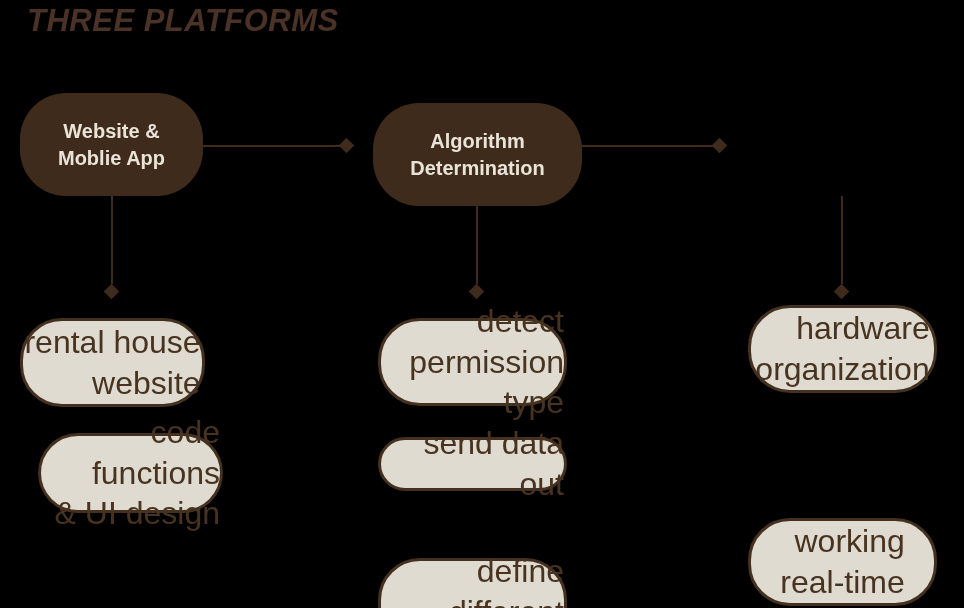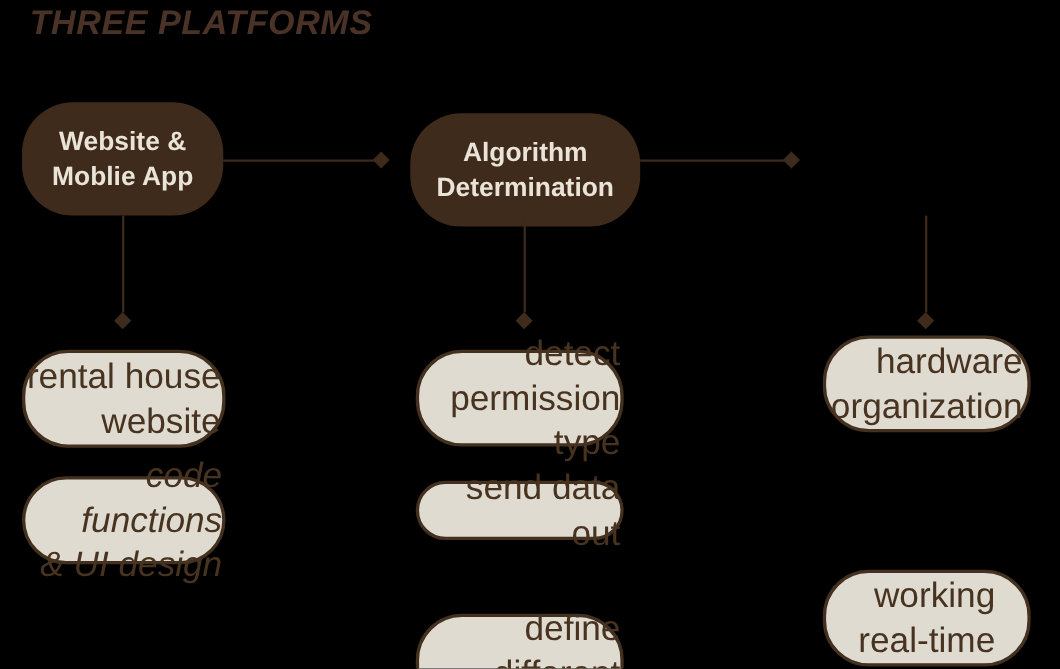--- a/index.html
+++ b/index.html
@@ -17,21 +17,21 @@
     color:var(--title-text,#4A3226);
     white-space:nowrap;
   }
   .dark-box{
     position:absolute;
     background:var(--dark-box,#3F2B1C);
     border-radius:46px;
     display:flex;align-items:center;justify-content:center;
     text-align:center;
     color:var(--dark-box-text,#EAE4D8);
-    font-weight:700;font-size:24px;line-height:1.32;
+    font-weight:700;font-size:20px;line-height:1.32;
     white-space:pre-line;
     box-sizing:border-box;
   }
   .light-box{
     position:absolute;
     background:var(--light-box-fill,#DFDBD1);
     border:3px solid var(--light-box-border,#43301F);
     border-radius:42px;
     display:flex;align-items:center;justify-content:center;
     text-align:right;
@@ -73,21 +73,21 @@
   <div class="diamond" style="left:106px;top:286px;"></div>
 
   <div class="line" style="left:476px;top:196px;width:2px;height:88px;"></div>
   <div class="diamond" style="left:471px;top:286px;"></div>
 
   <div class="line" style="left:841px;top:196px;width:2px;height:88px;"></div>
   <div class="diamond" style="left:836px;top:286px;"></div>
 
   <div class="light-box" style="left:20px;top:318px;width:185px;height:89px;">rental house
 website</div>
-  <div class="light-box" style="left:20px;top:433px;width:185px;height:80px;font-style:italic;">code functions
+  <div class="light-box" style="left:38px;top:433px;width:185px;height:80px;">code functions
 &amp; UI design</div>
 
   <div class="light-box pill" style="left:378px;top:437px;width:189px;height:54px;">send data out</div>
   <div class="light-box" style="left:378px;top:318px;width:189px;height:88px;">detect
 permission type</div>
   <div class="light-box" style="left:378px;top:518px;width:189px;height:108px;margin-top:40px;">define
 different scents</div>
 
   <div class="light-box" style="left:748px;top:305px;width:189px;height:88px;">hardware
 organization</div>

